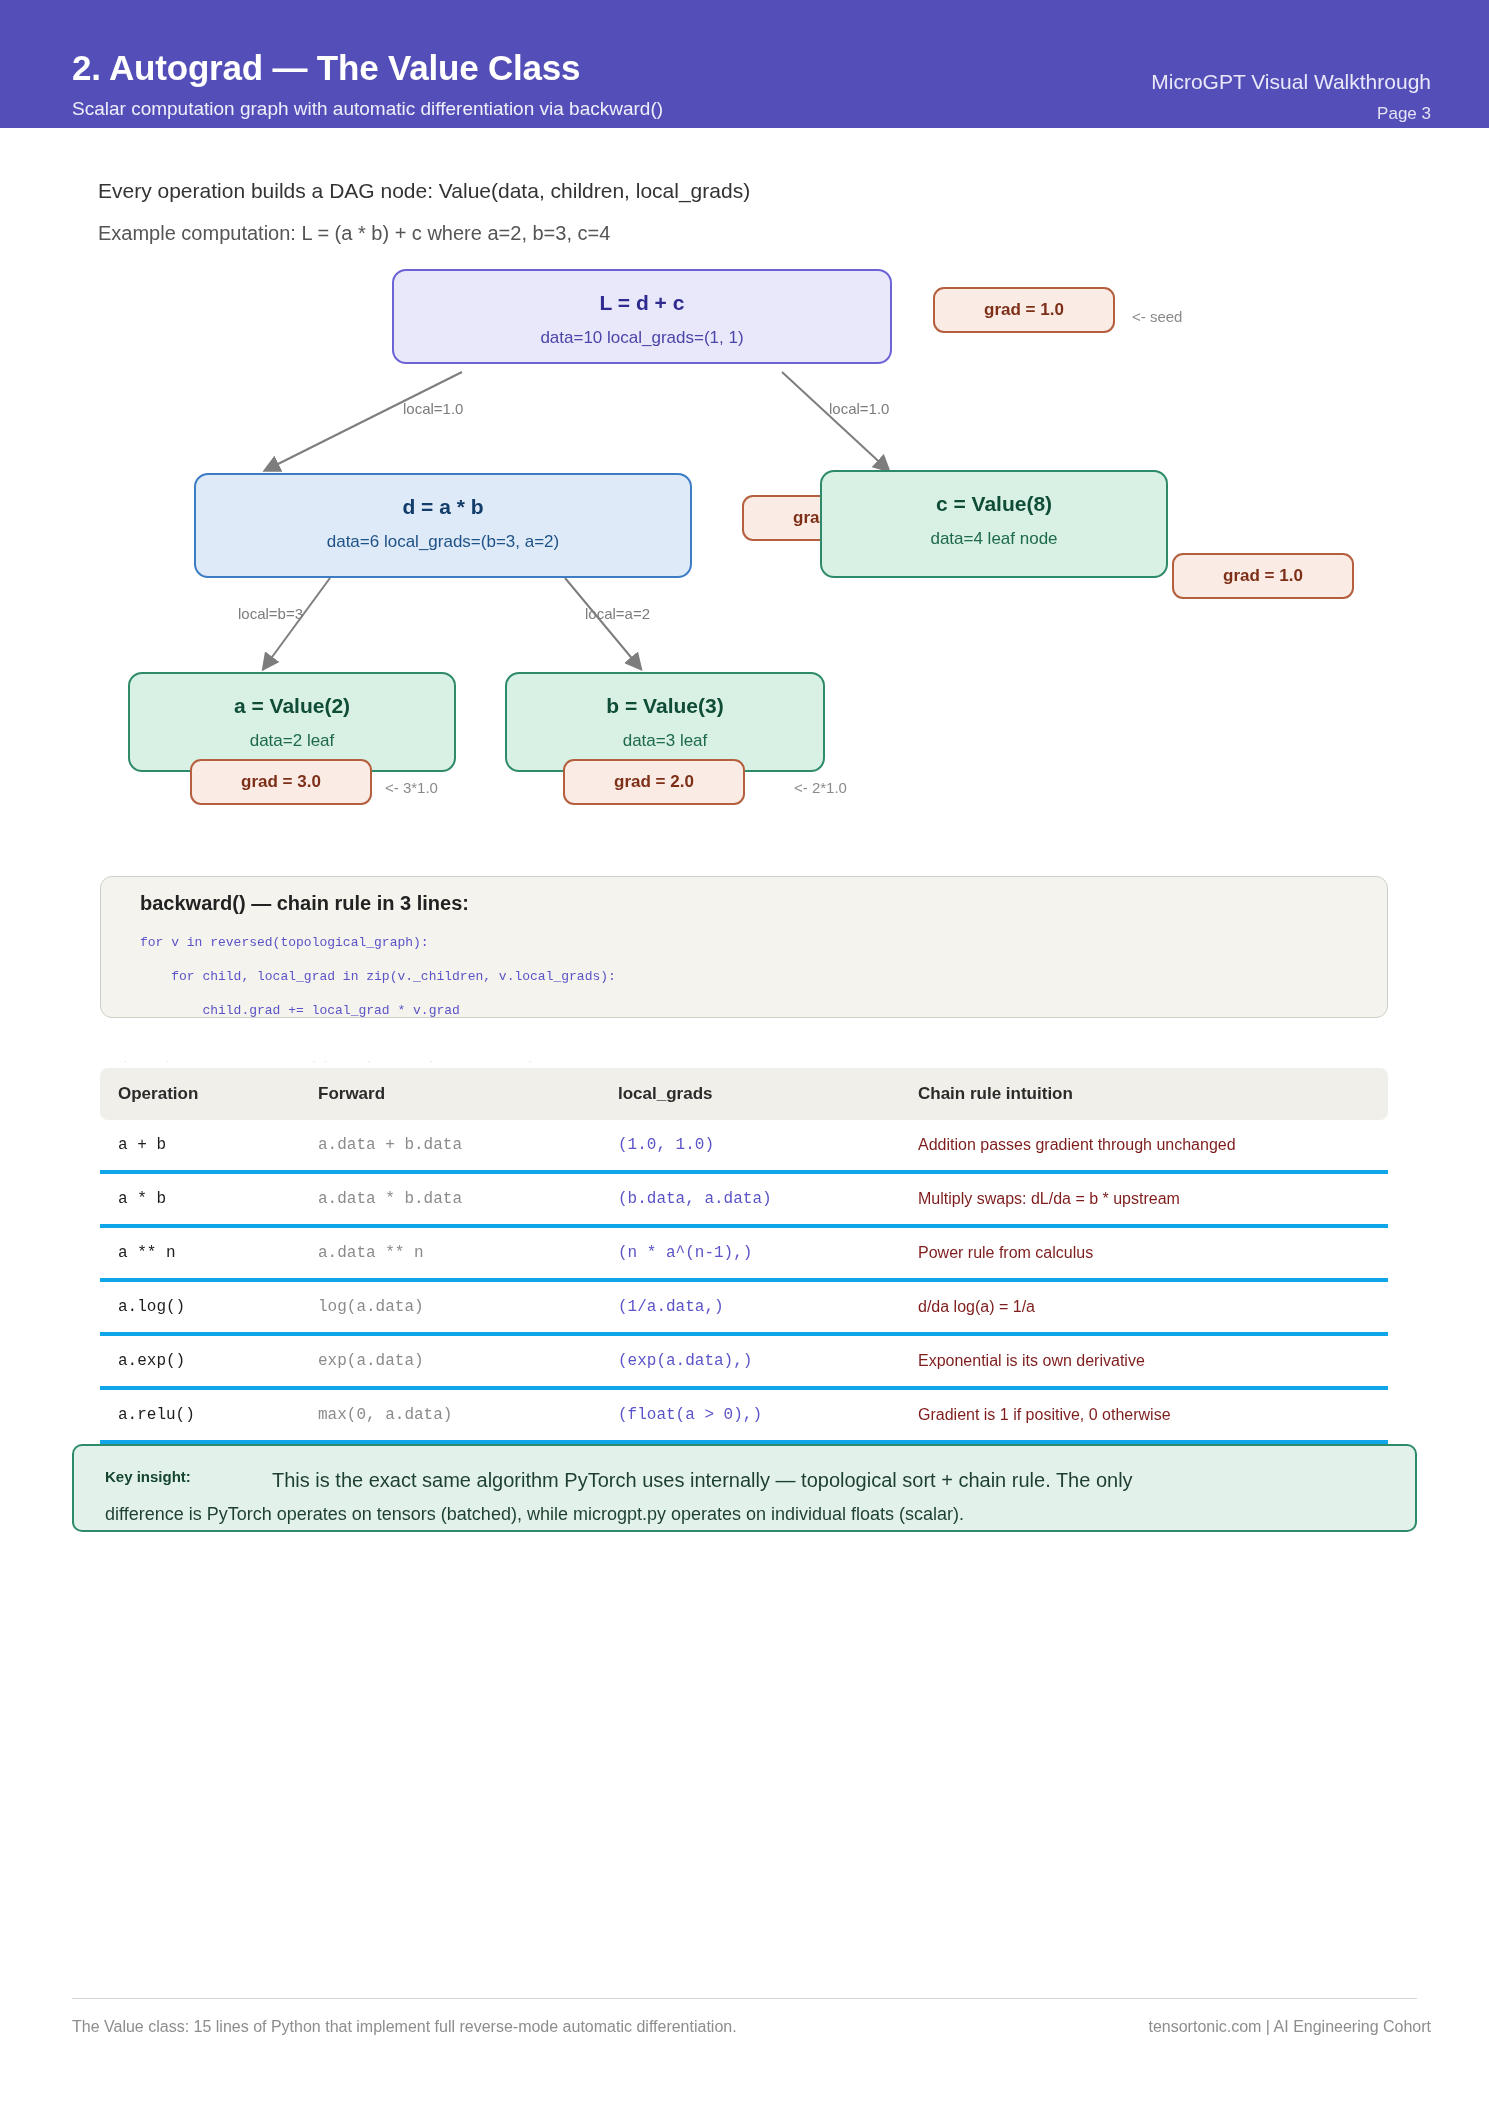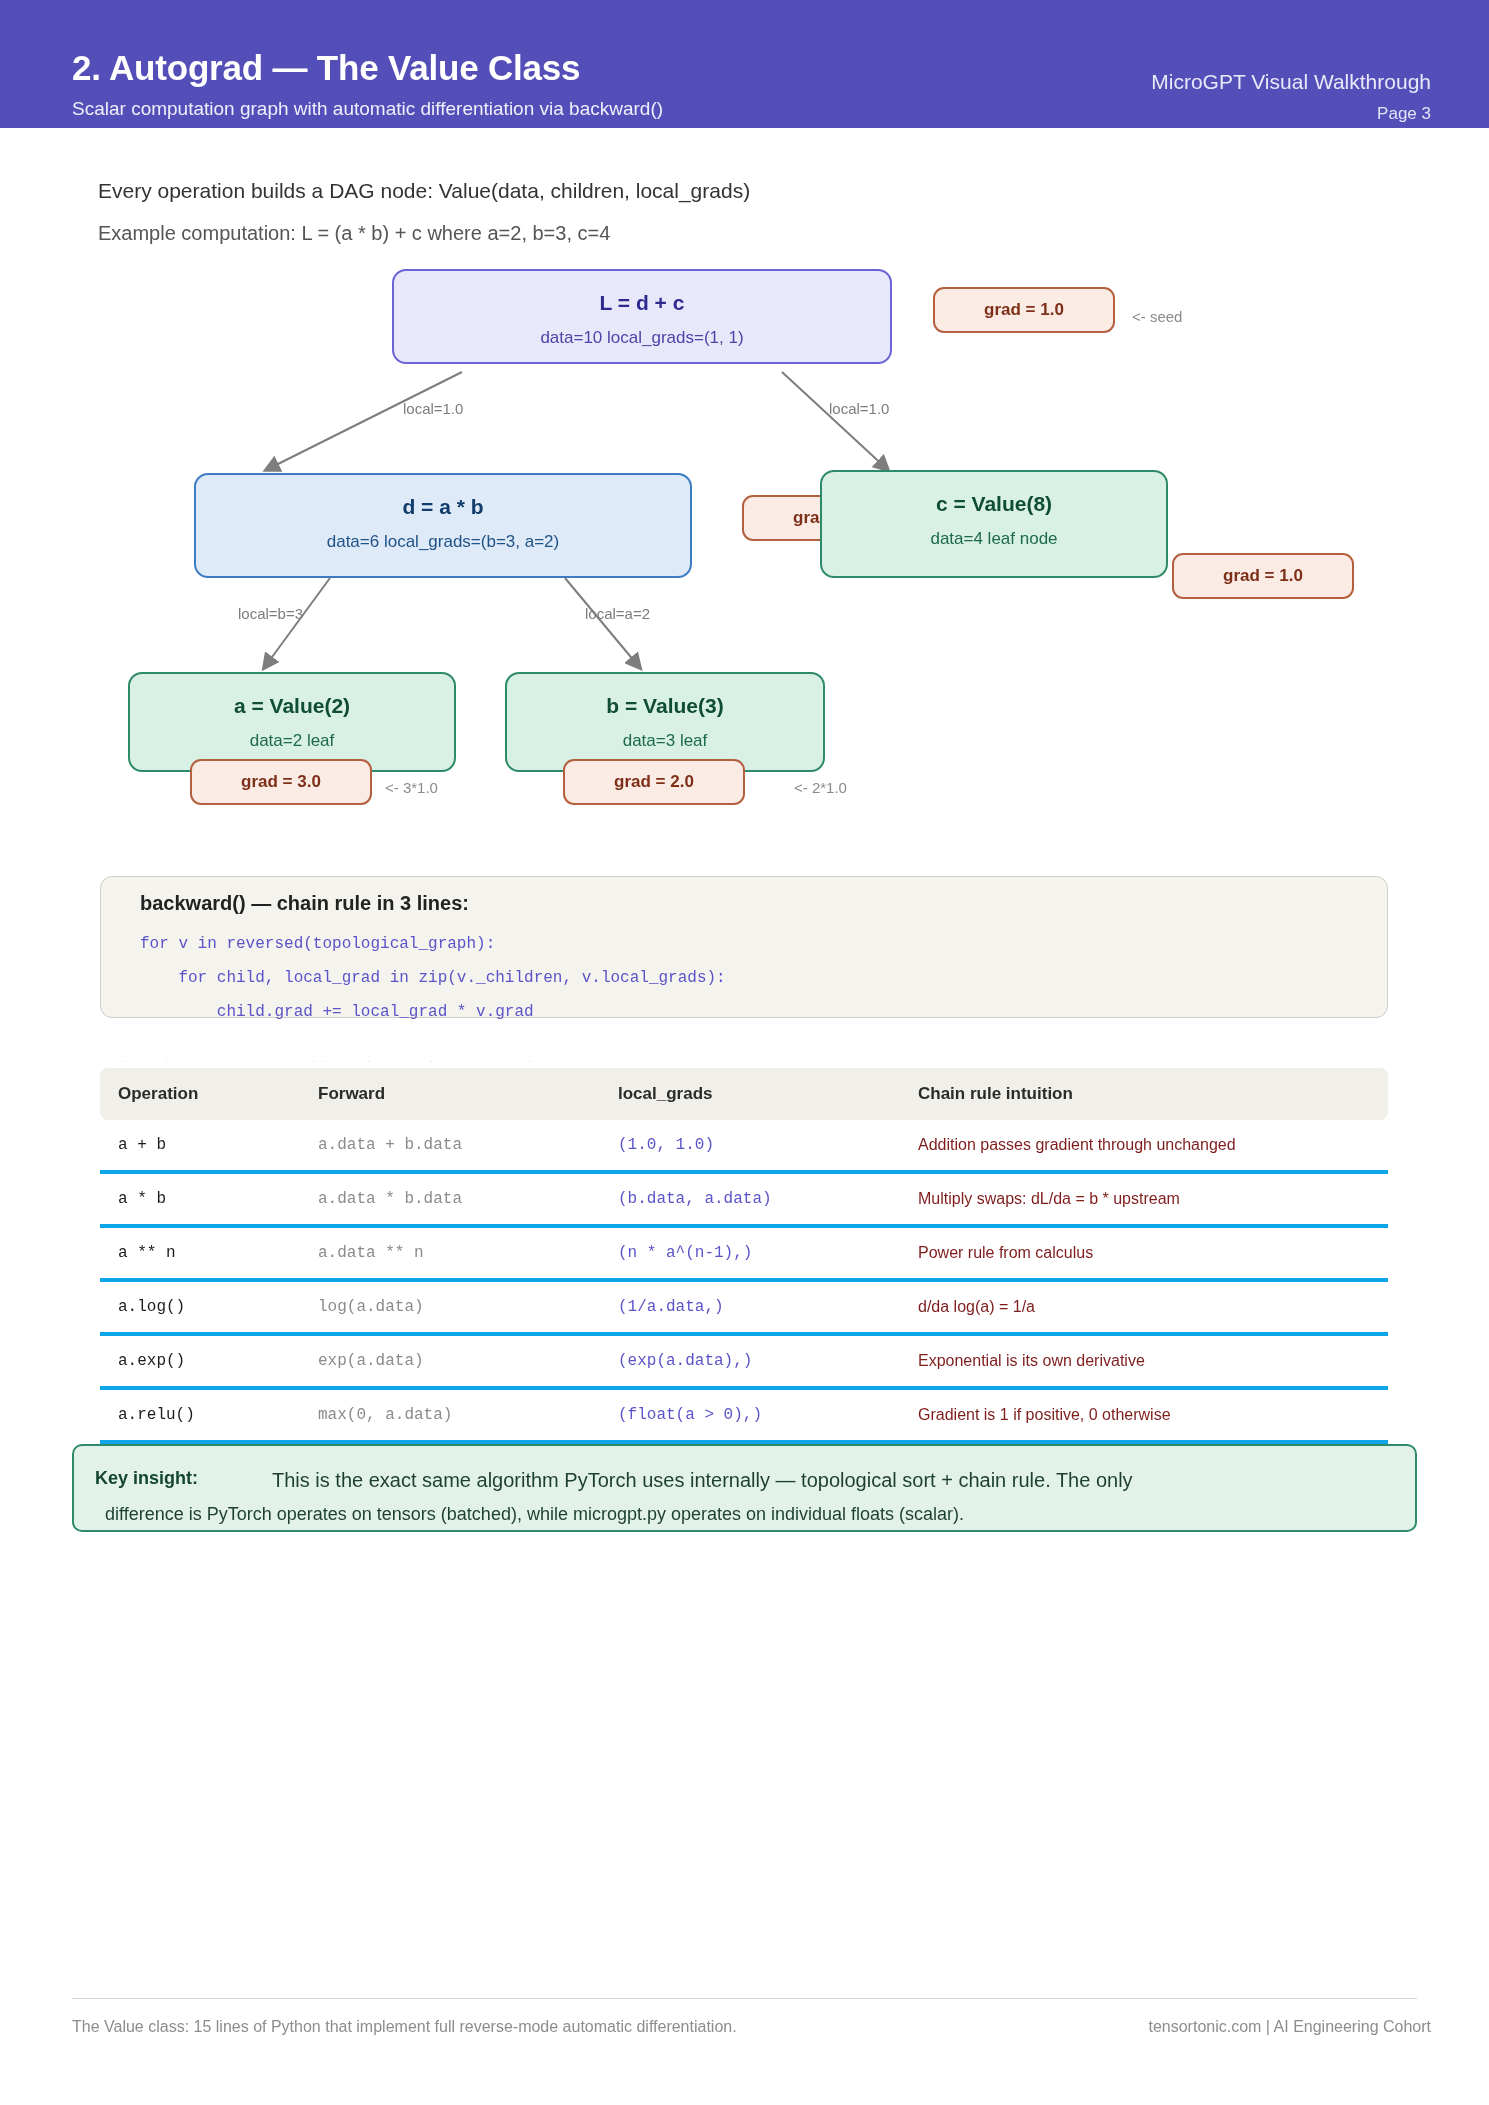--- a/index.html
+++ b/index.html
@@ -99,21 +99,21 @@
     background:#f4f3ee; border:1px solid #cfcec7; border-radius:12px;
     box-sizing:border-box;
   }
   .code-title {
     position:absolute; left:140px; top:892px;
     font-size:20px; font-weight:bold; color:#222; white-space:nowrap;
   }
   .code-line {
     position:absolute; left:140px;
     font-family:"Liberation Mono", monospace;
-    font-size:16px; color:#5b54c8; white-space:pre;
+    font-size:13px; color:#5b54c8; white-space:pre;
   }
   .cl1 { top:935px; }
   .cl2 { top:969px; }
   .cl3 { top:1003px; }
 
   
   .ghost-line {
     position:absolute; left:100px; top:1058px;
     font-size:20px; color:#5c5c5c; white-space:nowrap;
     clip-path: inset(0 0 86% 0);
@@ -153,22 +153,22 @@
   .col3 { width:300px; }
   .col4 { width:488px; }
 
   
   .insight {
     position:absolute; left:72px; top:1444px; width:1345px; height:88px;
     background:#e2f2ea; border:2px solid #2e8b69; border-radius:10px;
     box-sizing:border-box;
   }
   .insight-label {
-    position:absolute; left:95px; top:1468px;
-    font-size:18px; font-weight:bold; color:#14452f; white-space:nowrap;
+    position:absolute; left:105px; top:1468px;
+    font-size:15px; font-weight:bold; color:#14452f; white-space:nowrap;
   }
   .insight-text-1 {
     position:absolute; left:272px; top:1469px;
     font-size:20px; color:#1d3f31; white-space:nowrap;
   }
   .insight-text-2 {
     position:absolute; left:105px; top:1504px;
     font-size:18px; color:#1d3f31; white-space:nowrap;
   }
 

